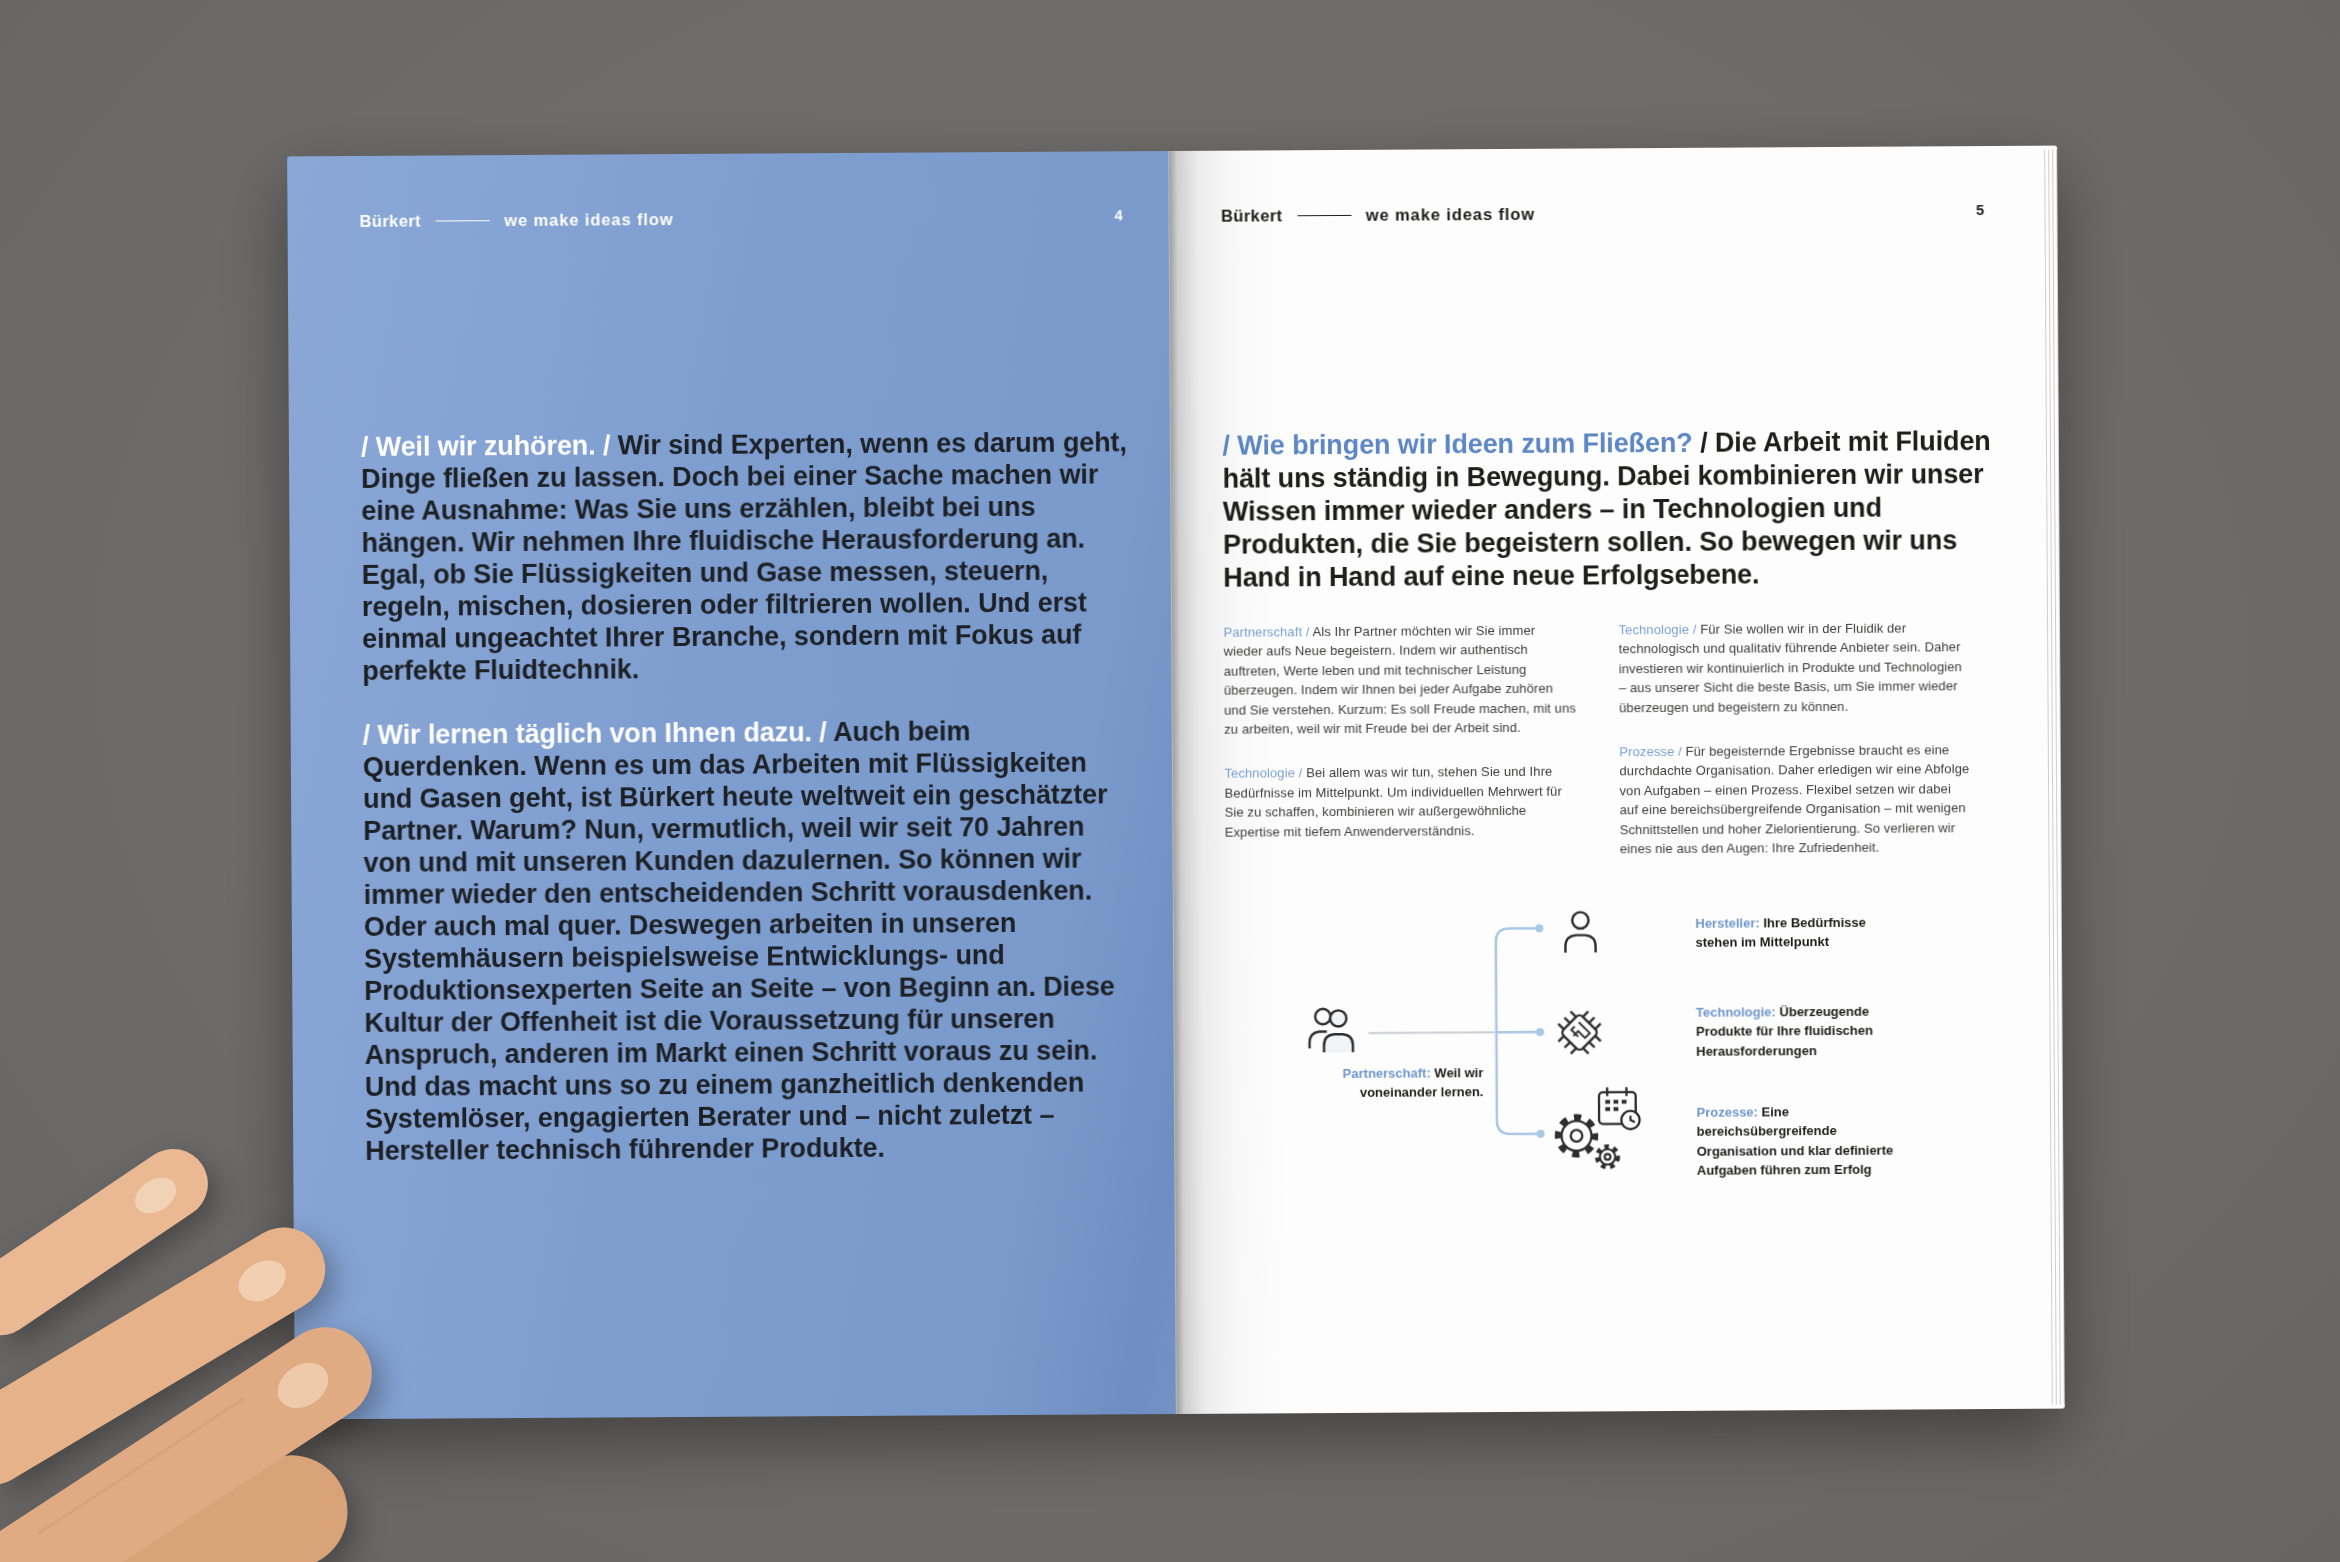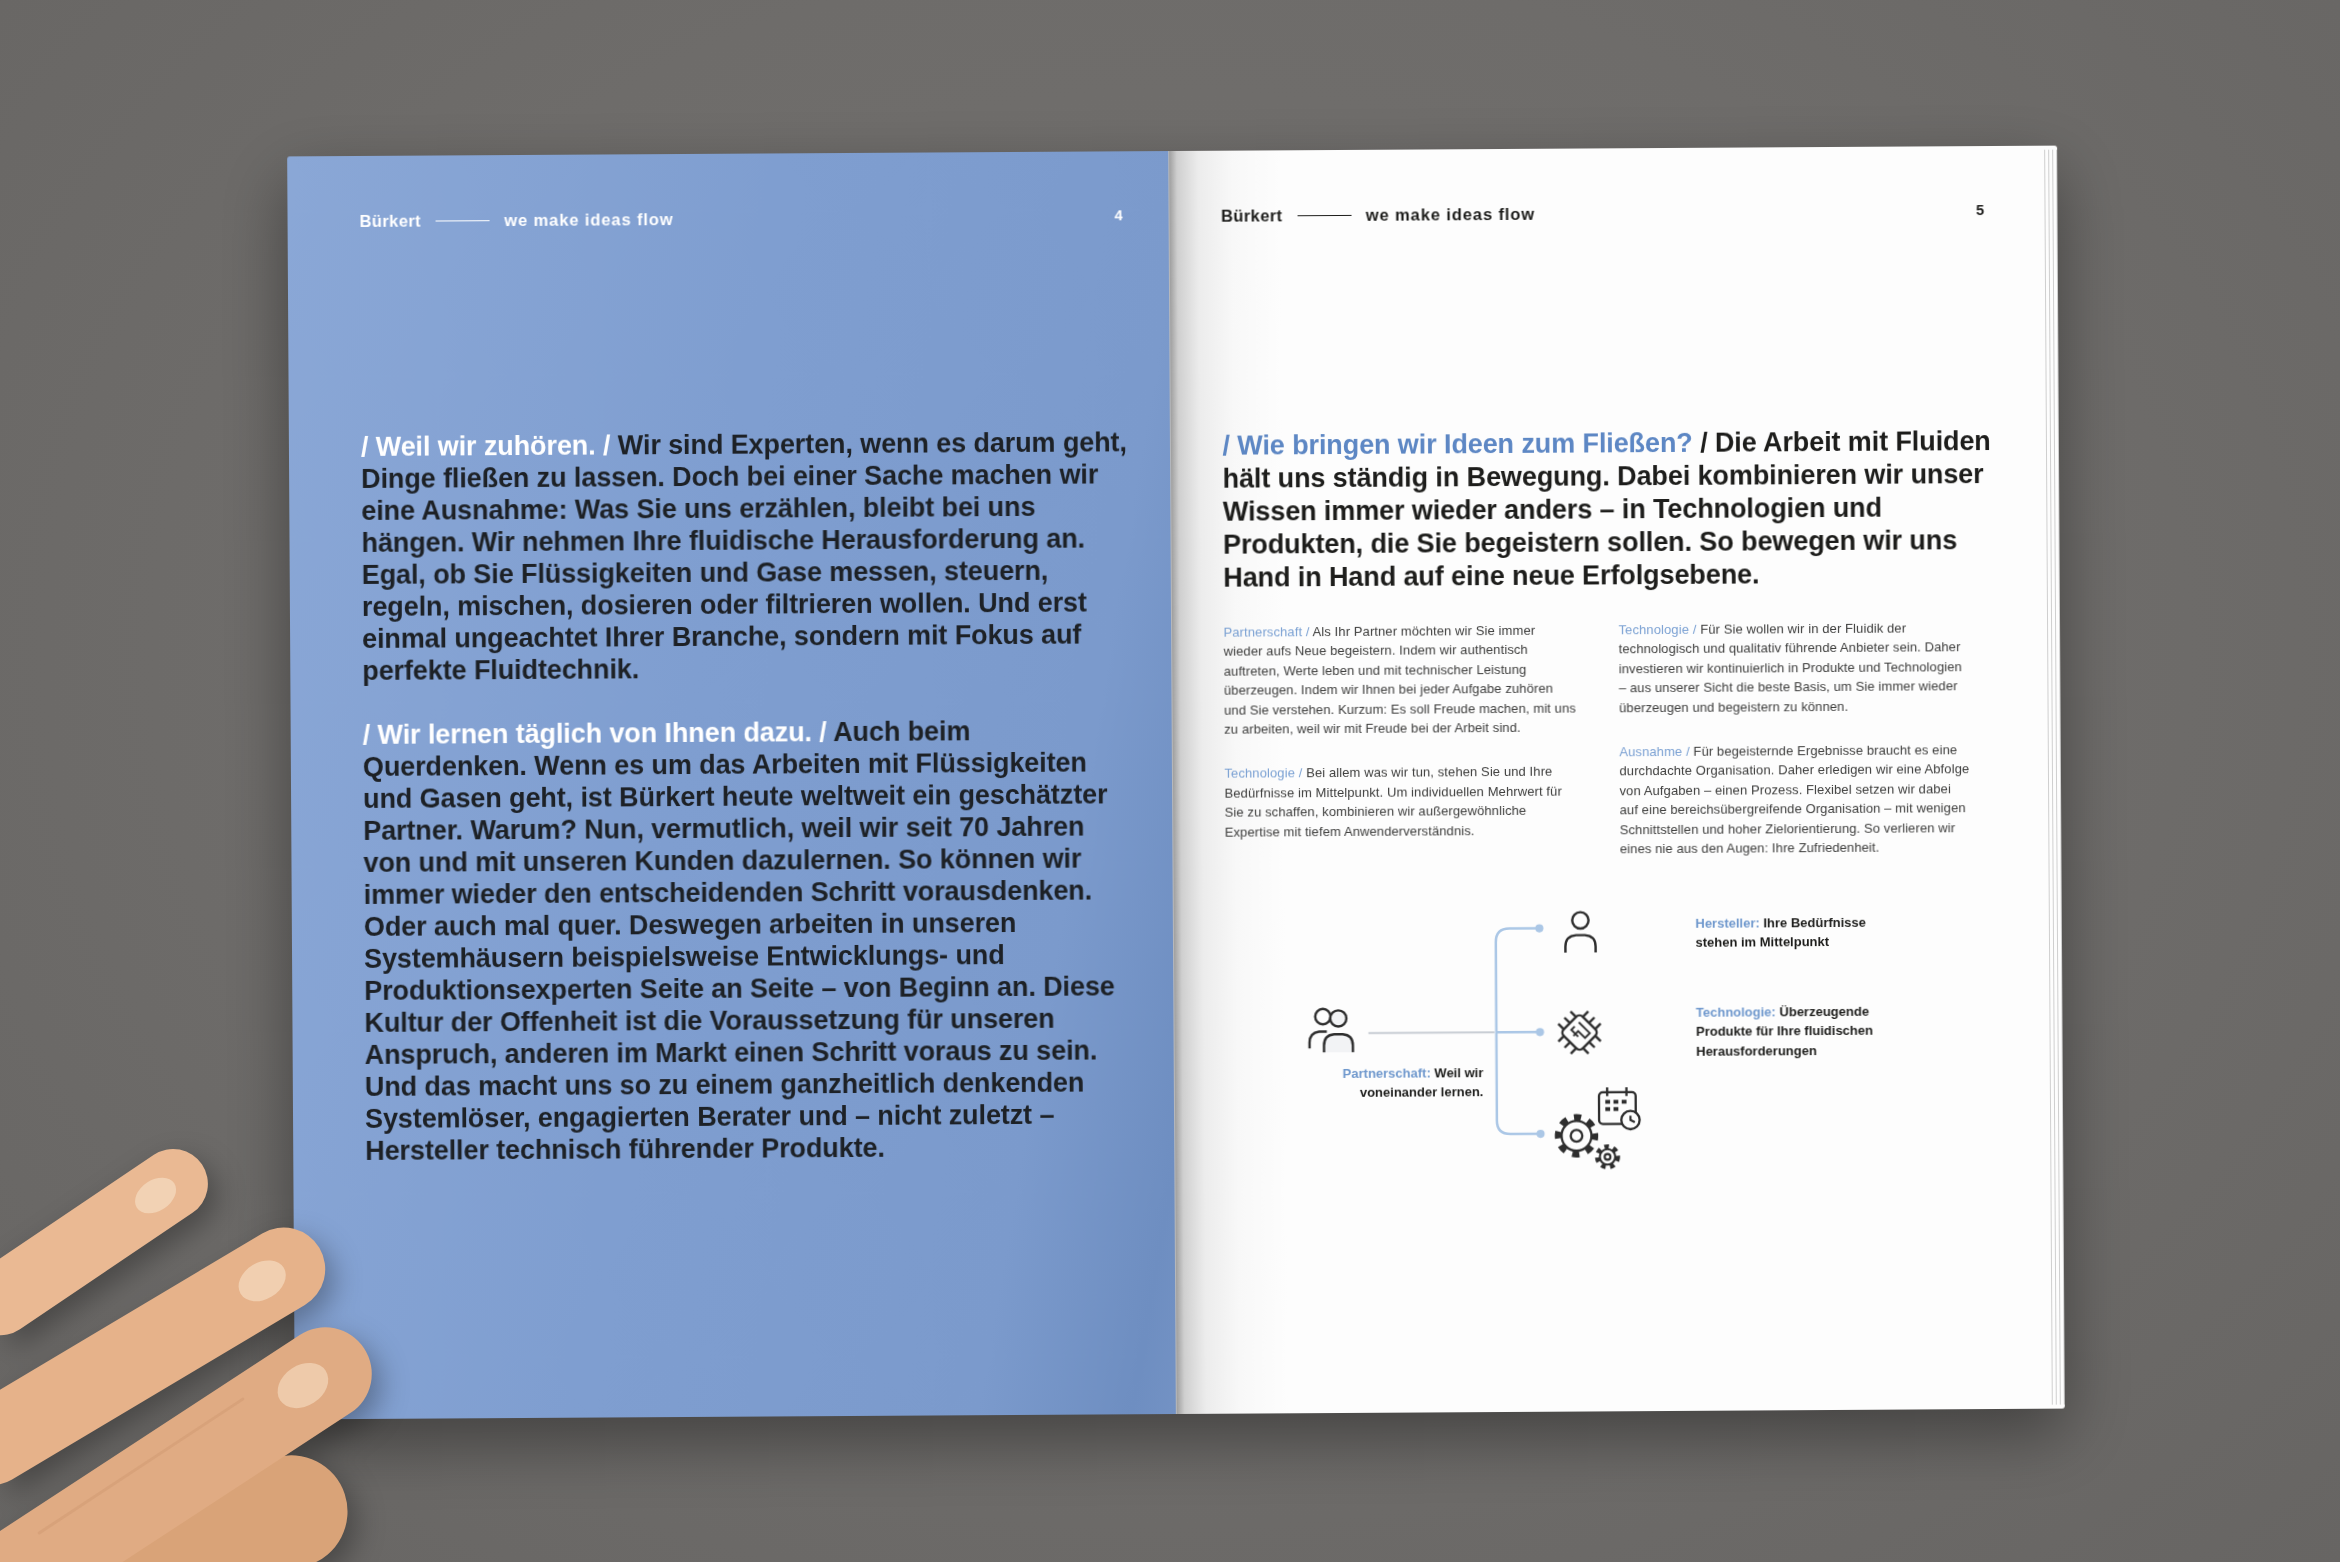--- a/index.html
+++ b/index.html
@@ -96,21 +96,21 @@
 
       <h1 class="headline"><span class="lead-blue">/ Wie bringen wir Ideen zum Fließen?</span> <span>/ Die Arbeit mit Fluiden hält uns ständig in Bewegung. Dabei kombinieren wir unser Wissen immer wieder anders – in Technologien und Produkten, die Sie begeistern sollen. So bewegen wir uns Hand in Hand auf eine neue Erfolgsebene.</span></h1>
 
       <div class="cols">
         <div class="col">
           <p><span class="col-label">Partnerschaft /</span> <span>Als Ihr Partner möchten wir Sie immer wieder aufs Neue begeistern. Indem wir authentisch auftreten, Werte leben und mit technischer Leistung überzeugen. Indem wir Ihnen bei jeder Aufgabe zuhören und Sie verstehen. Kurzum: Es soll Freude machen, mit uns zu arbeiten, weil wir mit Freude bei der Arbeit sind.</span></p>
           <p><span class="col-label">Technologie /</span> <span>Bei allem was wir tun, stehen Sie und Ihre Bedürfnisse im Mittelpunkt. Um individuellen Mehrwert für Sie zu schaffen, kombinieren wir außergewöhnliche Expertise mit tiefem Anwenderverständnis.</span></p>
         </div>
         <div class="col">
           <p><span class="col-label">Technologie /</span> <span>Für Sie wollen wir in der Fluidik der technologisch und qualitativ führende Anbieter sein. Daher investieren wir kontinuierlich in Produkte und Technologien – aus unserer Sicht die beste Basis, um Sie immer wieder überzeugen und begeistern zu können.</span></p>
-          <p><span class="col-label">Ausnahme /</span> <span>Für begeisternde Ergebnisse braucht es eine durchdachte Organisation. Daher erledigen wir eine Abfolge von Aufgaben – einen Prozess. Flexibel setzen wir dabei auf eine bereichsübergreifende Organisation – mit wenigen Schnittstellen und hoher Zielorientierung. So verlieren wir eines nie aus den Augen: Ihre Zufriedenheit.</span></p>
+          <p><span class="col-label">Prozesse /</span> <span>Für begeisternde Ergebnisse braucht es eine durchdachte Organisation. Daher erledigen wir eine Abfolge von Aufgaben – einen Prozess. Flexibel setzen wir dabei auf eine bereichsübergreifende Organisation – mit wenigen Schnittstellen und hoher Zielorientierung. So verlieren wir eines nie aus den Augen: Ihre Zufriedenheit.</span></p>
         </div>
       </div>
 
       <div class="diagram">
 
         <div class="icon-box" style="left:132px;top:854px;">
           <svg width="56" height="52" viewBox="0 0 58 54">
             <g class="icon-stroke">
               <circle cx="17" cy="13" r="8"></circle>
               <path d="M3 46 V40 Q3 30 13 28.6 C15 28.6 19 28.6 21 28.6"></path>
@@ -174,20 +174,21 @@
             <g stroke="#2e2e2e" fill="none">
               <circle cx="57" cy="72" r="10.5" stroke-width="5" stroke-dasharray="4.6 4.6"></circle>
               <circle cx="57" cy="72" r="8" stroke-width="2.2" fill="#fdfdfd"></circle>
               <circle cx="57" cy="72" r="3" stroke-width="2.2"></circle>
             </g>
           </svg>
         </div>
 
         <div class="diag-label tgt-label-0"><span class="blue">Hersteller:</span> <span>Ihre Bedürfnisse stehen im Mittelpunkt</span></div>
         <div class="diag-label tgt-label-1"><span class="blue">Technologie:</span> <span>Überzeugende Produkte für Ihre fluidischen Herausforderungen</span></div>
+        <div class="diag-label tgt-label-2"><span class="blue">Prozesse:</span> <span>Eine bereichsübergreifende Organisation und klar definierte Aufgaben führen zum Erfolg</span></div>
       </div>
     </section>
   </div>
 
   <svg class="hand" width="505" height="446" viewBox="0 0 520 460">
     <path d="M0 505 L300 408" stroke="#d9a378" stroke-width="116" stroke-linecap="round" fill="none"></path>
     <path d="M0 190 L178 70" stroke="#eab993" stroke-width="72" stroke-linecap="round" fill="none"></path>
     <ellipse cx="160" cy="82" rx="23" ry="16" fill="#f2d2b4" transform="rotate(-33 160 82)"></ellipse>
     <path d="M-10 338 L292 158" stroke="#e6b28a" stroke-width="86" stroke-linecap="round" fill="none"></path>
     <ellipse cx="270" cy="170" rx="26" ry="19" fill="#f1cfb0" transform="rotate(-31 270 170)"></ellipse>

